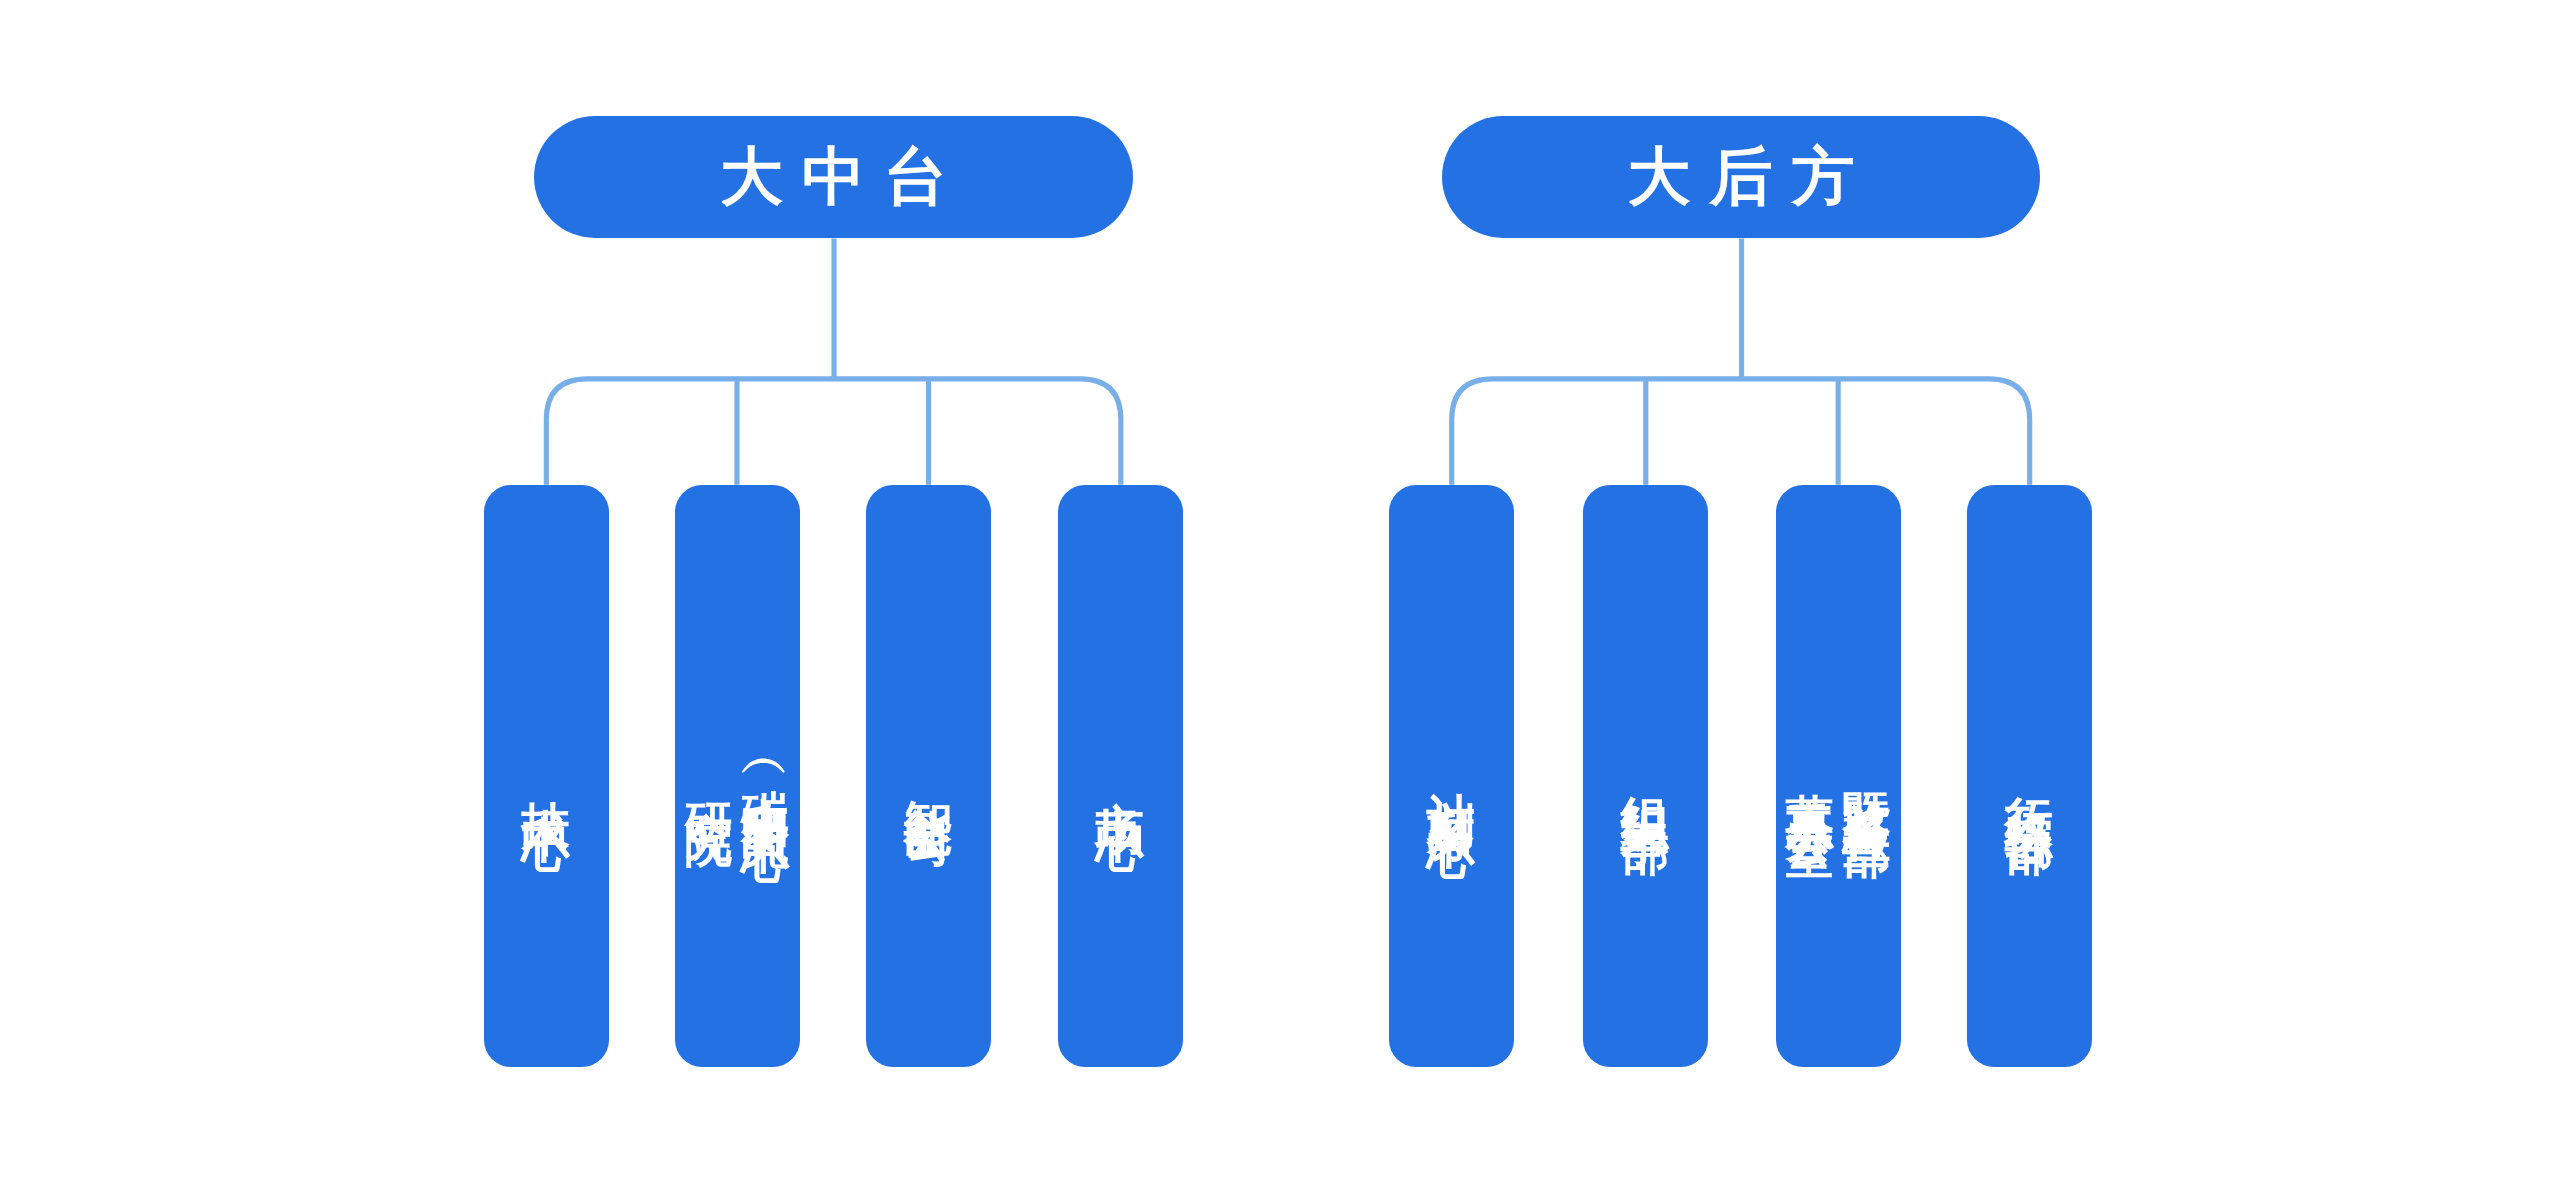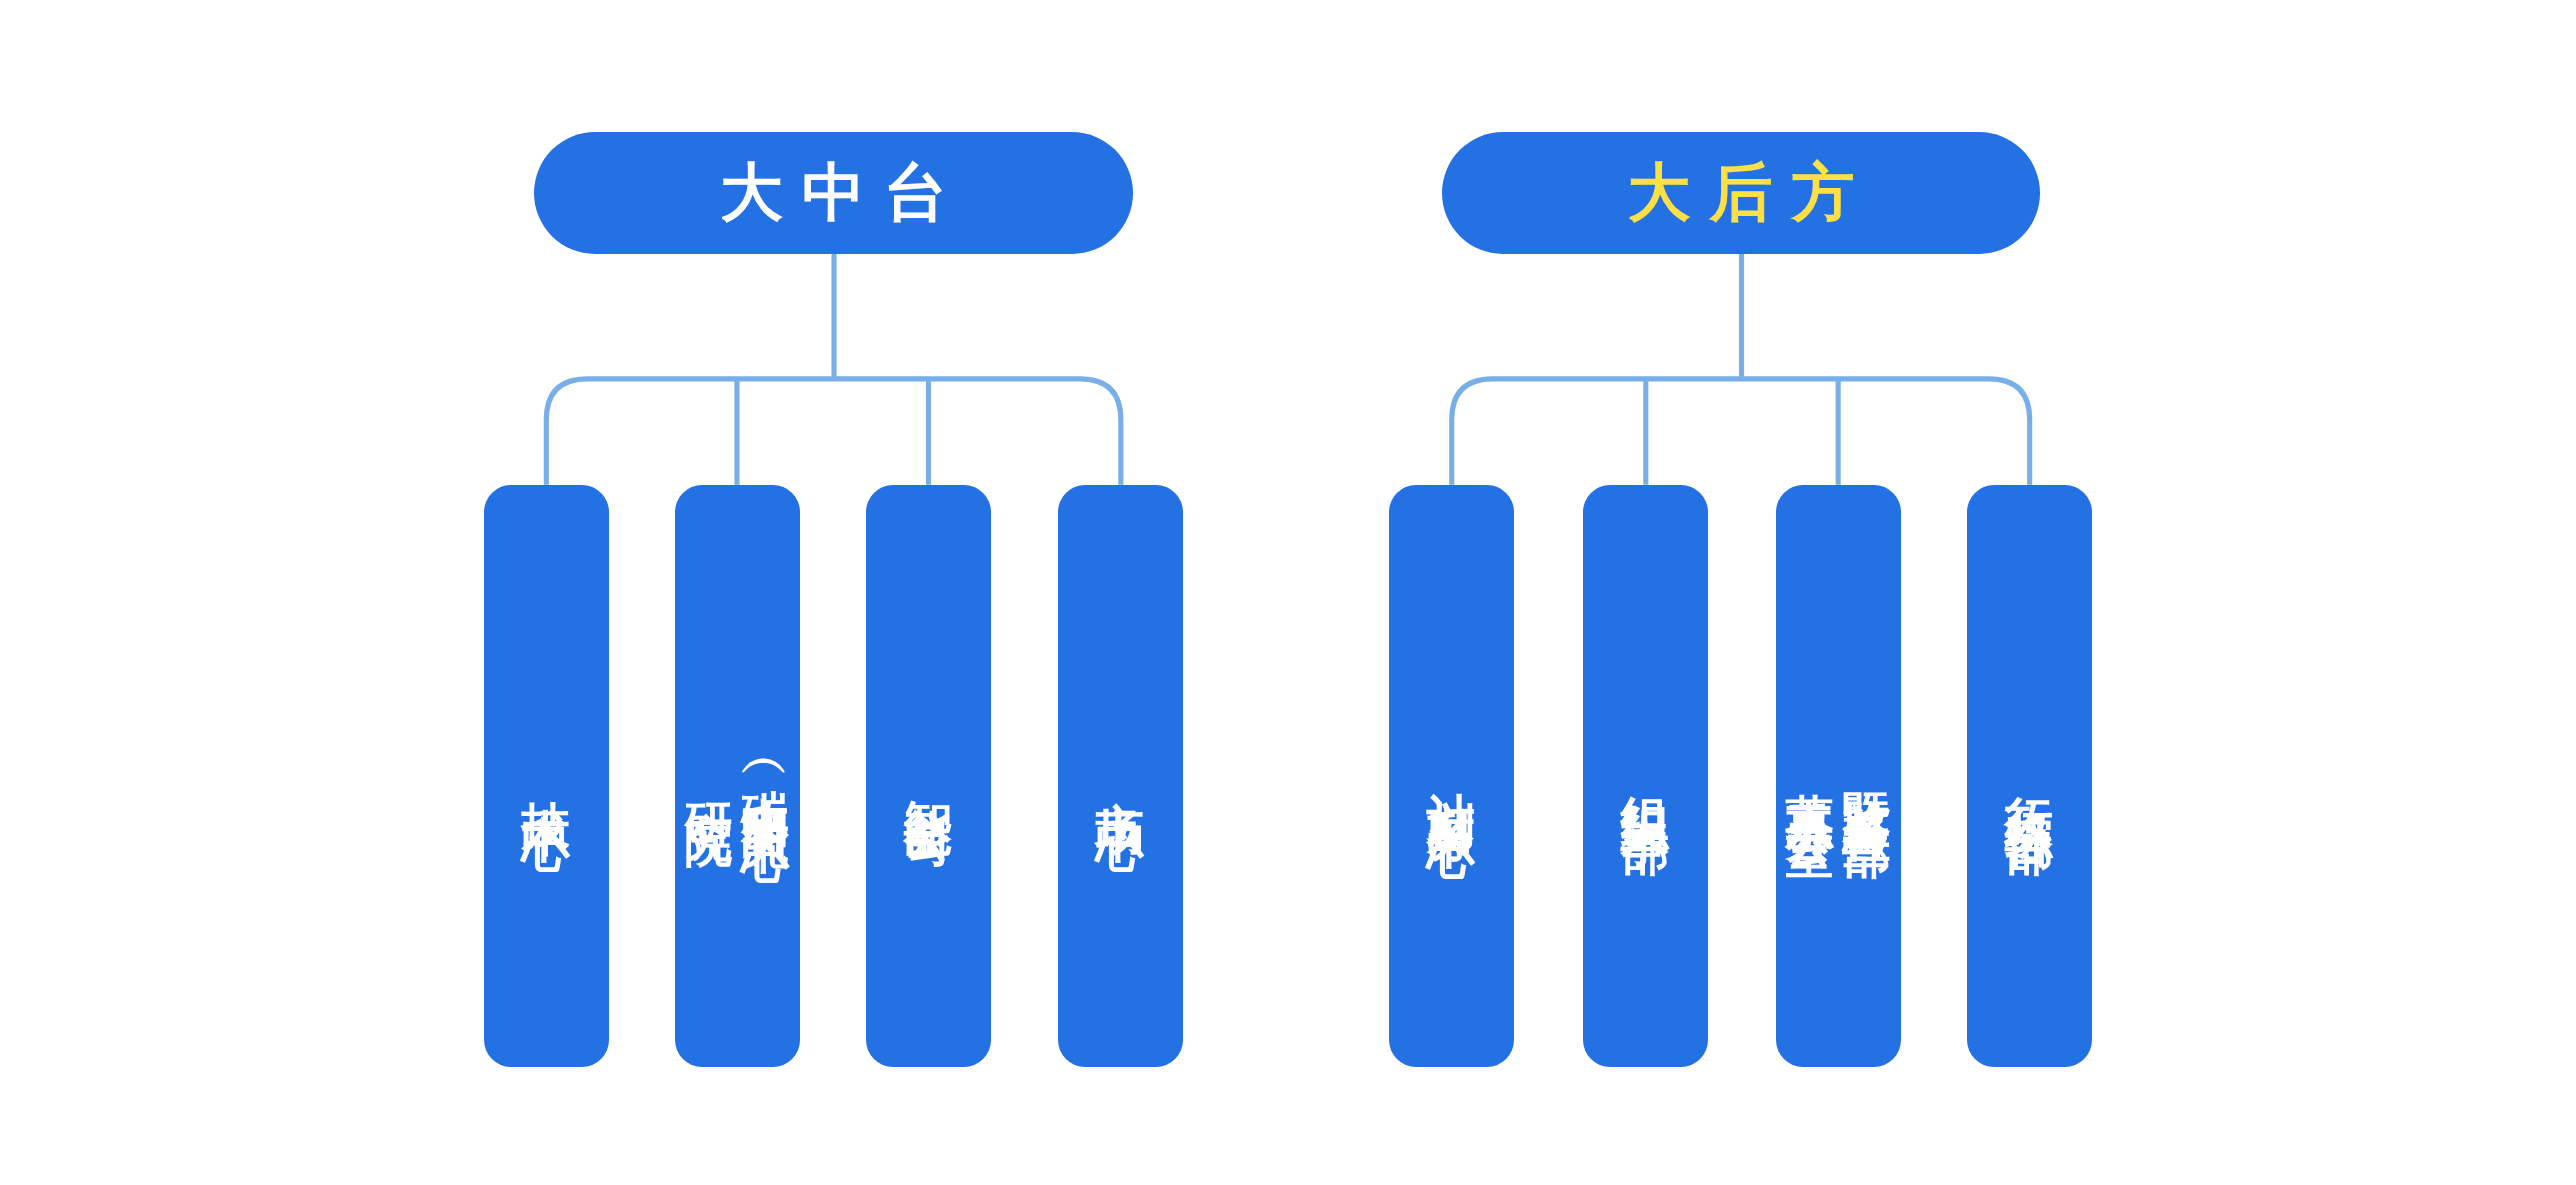--- a/index.html
+++ b/index.html
@@ -24,21 +24,20 @@
   }
   .pill {
     position: absolute;
     display: flex;
     align-items: center;
     justify-content: center;
     box-sizing: border-box;
   }
   .pill.parent {
     border-radius: 61px;
-    margin-top: 16px;
   }
   .pill.child {
     border-radius: 27px;
   }
   .plabel {
     color: #ffffff;
     font-size: 63px;
     font-weight: 700;
     letter-spacing: 0.3em;
     margin-right: -0.3em; 
@@ -75,21 +74,21 @@
         <span class="vtext" style="color: rgb(255, 255, 255);">研究院
 （碳中和研究中心）</span>
       </div>
       <div class="pill child" style="left: 866px; top: 485px; width: 125px; height: 582px; background: rgb(36, 113, 227);">
         <span class="vtext" style="color: rgb(255, 255, 255);">智能公司</span>
       </div>
       <div class="pill child" style="left: 1058px; top: 485px; width: 125px; height: 582px; background: rgb(36, 113, 227);">
         <span class="vtext" style="color: rgb(255, 255, 255);">市场中心</span>
       </div>
       <div class="pill parent" style="left: 1442px; top: 116px; width: 598px; height: 122px; background: rgb(36, 113, 227);">
-        <span class="plabel" style="color: #fde047;">大后方</span>
+        <span class="plabel" style="color: #ffffff;">大后方</span>
       </div>
       <div class="pill child" style="left: 1389px; top: 485px; width: 125px; height: 582px; background: rgb(36, 113, 227);">
         <span class="vtext" style="color: rgb(255, 255, 255);">计划财务中心</span>
       </div>
       <div class="pill child" style="left: 1583px; top: 485px; width: 125px; height: 582px; background: rgb(36, 113, 227);">
         <span class="vtext" style="color: rgb(255, 255, 255);">组织人事部</span>
       </div>
       <div class="pill child" style="left: 1776px; top: 485px; width: 125px; height: 582px; background: rgb(36, 113, 227);">
         <span class="vtext" style="color: rgb(255, 255, 255);">董事会办公室
 暨监督检查部</span>

